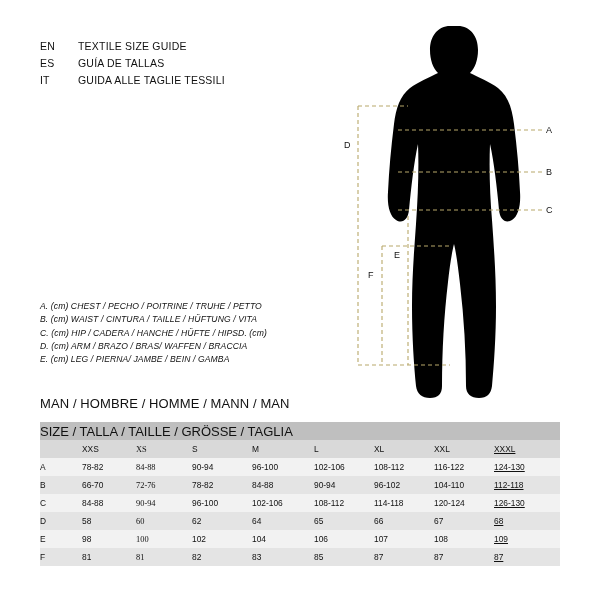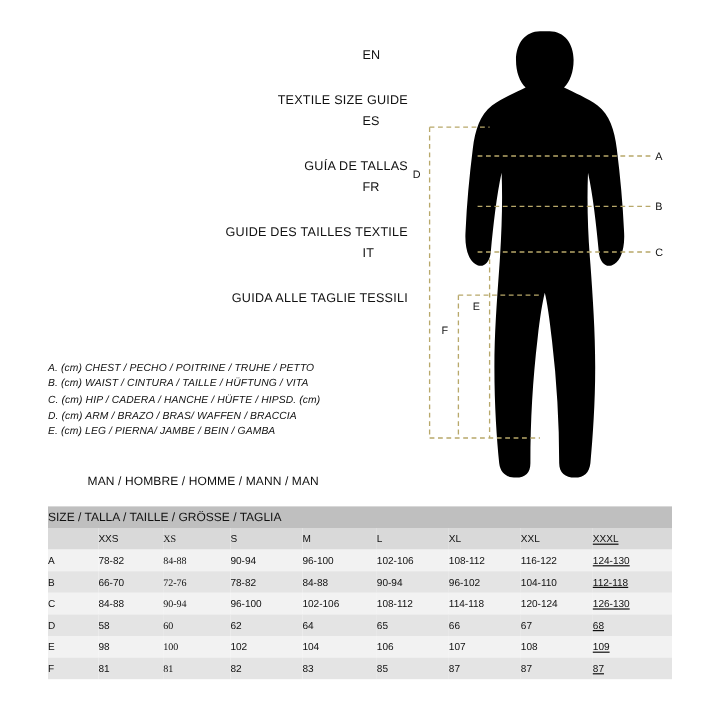--- a/index.html
+++ b/index.html
@@ -23,25 +23,24 @@
 
   
   .lang-block {
     position: absolute;
     left: 40px;
     top: 38px;
     width: 300px;
   }
   .lang-row {
     display: flex;
-    align-items: flex-end;
+    align-items: center;
     font-size: 10.5px;
     line-height: 17px;
     letter-spacing: 0.2px;
-    flex-direction: column;
   }
   .lang-code {
     width: 38px;
     flex: 0 0 38px;
     color: #111;
   }
   .lang-title {
     color: #111;
   }
 
@@ -58,24 +57,23 @@
     color: #111;
     white-space: nowrap;
     letter-spacing: 0.1px;
     font-style: italic;
   }
 
   .man-line {
     position: absolute;
     left: 40px;
     top: 396px;
-    font-size: 10px;
+    font-size: 13px;
     color: #111;
     letter-spacing: 0.1px;
-    margin-left: 33px;
   }
 
   
   .table-wrap {
     position: absolute;
     left: 40px;
     top: 422px;
     width: 520px;
   }
   table.size-table {
@@ -90,21 +88,21 @@
     padding: 0;
     height: 18px;
     vertical-align: middle;
     font-weight: normal;
   }
   .row-head {
     background: #bfbfbf;
   }
   .row-head th {
     height: 17px;
-    font-size: 10px;
+    font-size: 13px;
     padding-left: 4px;
   }
   .row-cols {
     background: #d9d9d9;
   }
   .row-cols td {
     padding-left: 4px;
     font-size: 8.4px;
     margin-top: 16px;
   }
@@ -141,24 +139,20 @@
 <div class="page">
 
   <div class="lang-block">
     <div class="lang-row">
       <span class="lang-code">EN</span>
       <span class="lang-title">TEXTILE SIZE GUIDE</span>
     </div>
     <div class="lang-row">
       <span class="lang-code">ES</span>
       <span class="lang-title">GUÍA DE TALLAS</span>
-    </div>
-    <div class="lang-row">
-      <span class="lang-code">FR</span>
-      <span class="lang-title">GUIDE DES TAILLES TEXTILE</span>
     </div>
     <div class="lang-row">
       <span class="lang-code">IT</span>
       <span class="lang-title">GUIDA ALLE TAGLIE TESSILI</span>
     </div>
   </div>
 
   <div class="legend">
     <div class="legend-line">A. (cm) CHEST / PECHO / POITRINE / TRUHE / PETTO</div>
     <div class="legend-line">B. (cm) WAIST / CINTURA / TAILLE / HÜFTUNG / VITA</div>

